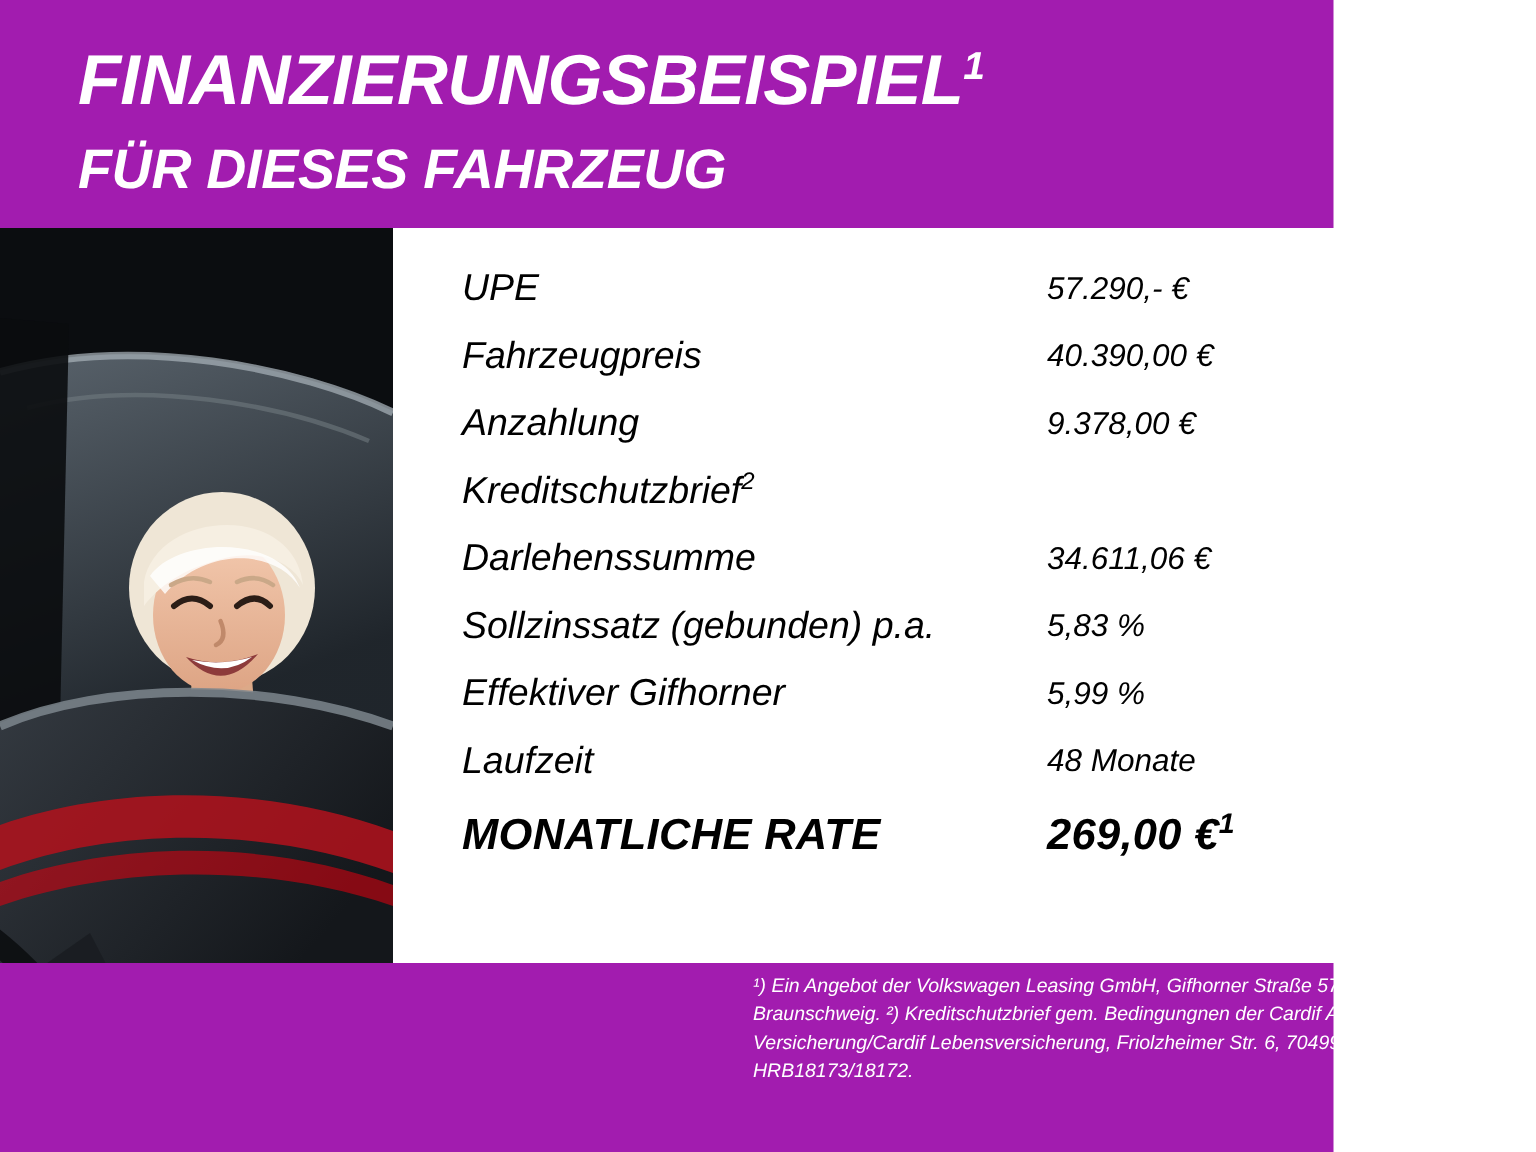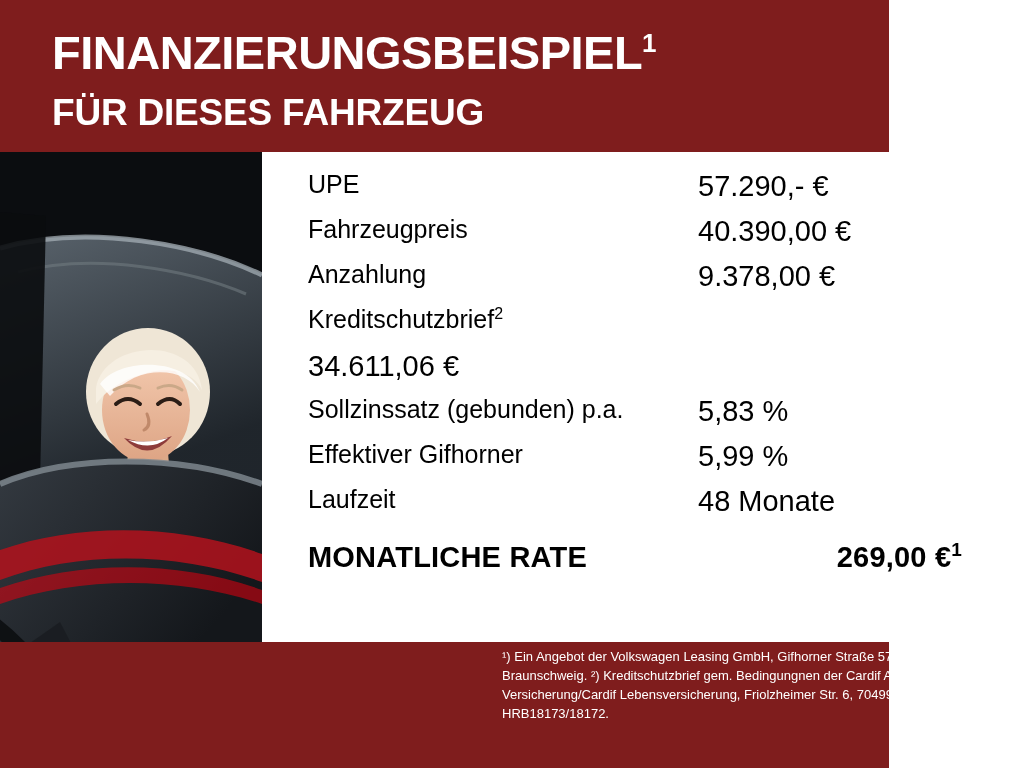--- a/index.html
+++ b/index.html
@@ -10,22 +10,23 @@
   body {
     width: 1024px;
     height: 768px;
     font-family: "Liberation Sans", sans-serif;
     overflow: hidden;
   }
   .poster {
     position: relative;
     width: 889px;
     height: 768px;
-    background: #7f1d1d;
-    box-sizing: border-box;
+    background: #a21caf;
+    box-sizing: border-box;
+    font-style: italic;
   }
 
   
   .header {
     position: absolute;
     left: 0;
     top: 0;
     width: 1024px;
     height: 152px;
     padding: 28px 0 0 52px;
@@ -78,45 +79,44 @@
     background: #ffffff;
     box-sizing: border-box;
     padding: 18px 0 0 0;
   }
   .rows {
     display: flex;
     flex-direction: column;
   }
   .row {
     display: flex;
-    align-items: flex-start;
+    align-items: center;
     height: 45px;
     padding-left: 46px;
     box-sizing: border-box;
   }
   .row .label {
     width: 390px;
     font-size: 25px;
     color: #000000;
     white-space: nowrap;
   }
   .row .value {
-    font-size: 29px;
+    font-size: 21px;
     color: #000000;
     white-space: nowrap;
   }
   .row .sup {
     font-size: 16px;
     vertical-align: super;
     line-height: 0;
   }
   .row.total {
     height: 54px;
     align-items: center;
-    justify-content: space-between;
   }
   .row.total .label,
   .row.total .value {
     font-weight: bold;
     font-size: 29px;
     letter-spacing: 0.2px;
   }
   .row.total .sup {
     font-size: 19px;
   }
@@ -240,20 +240,21 @@
         <div class="label"><span>Anzahlung</span></div>
         <div class="value">9.378,00 €</div>
       </div>
 
       <div class="row">
         <div class="label"><span>Kreditschutzbrief</span><span class="sup">2</span></div>
         <div class="value"></div>
       </div>
 
       <div class="row">
+        <div class="label"><span>Darlehenssumme</span></div>
         <div class="value">34.611,06 €</div>
       </div>
 
       <div class="row">
         <div class="label"><span>Sollzinssatz (gebunden) p.a.</span></div>
         <div class="value">5,83 %</div>
       </div>
 
       <div class="row">
         <div class="label"><span>Effektiver Gifhorner</span></div>

